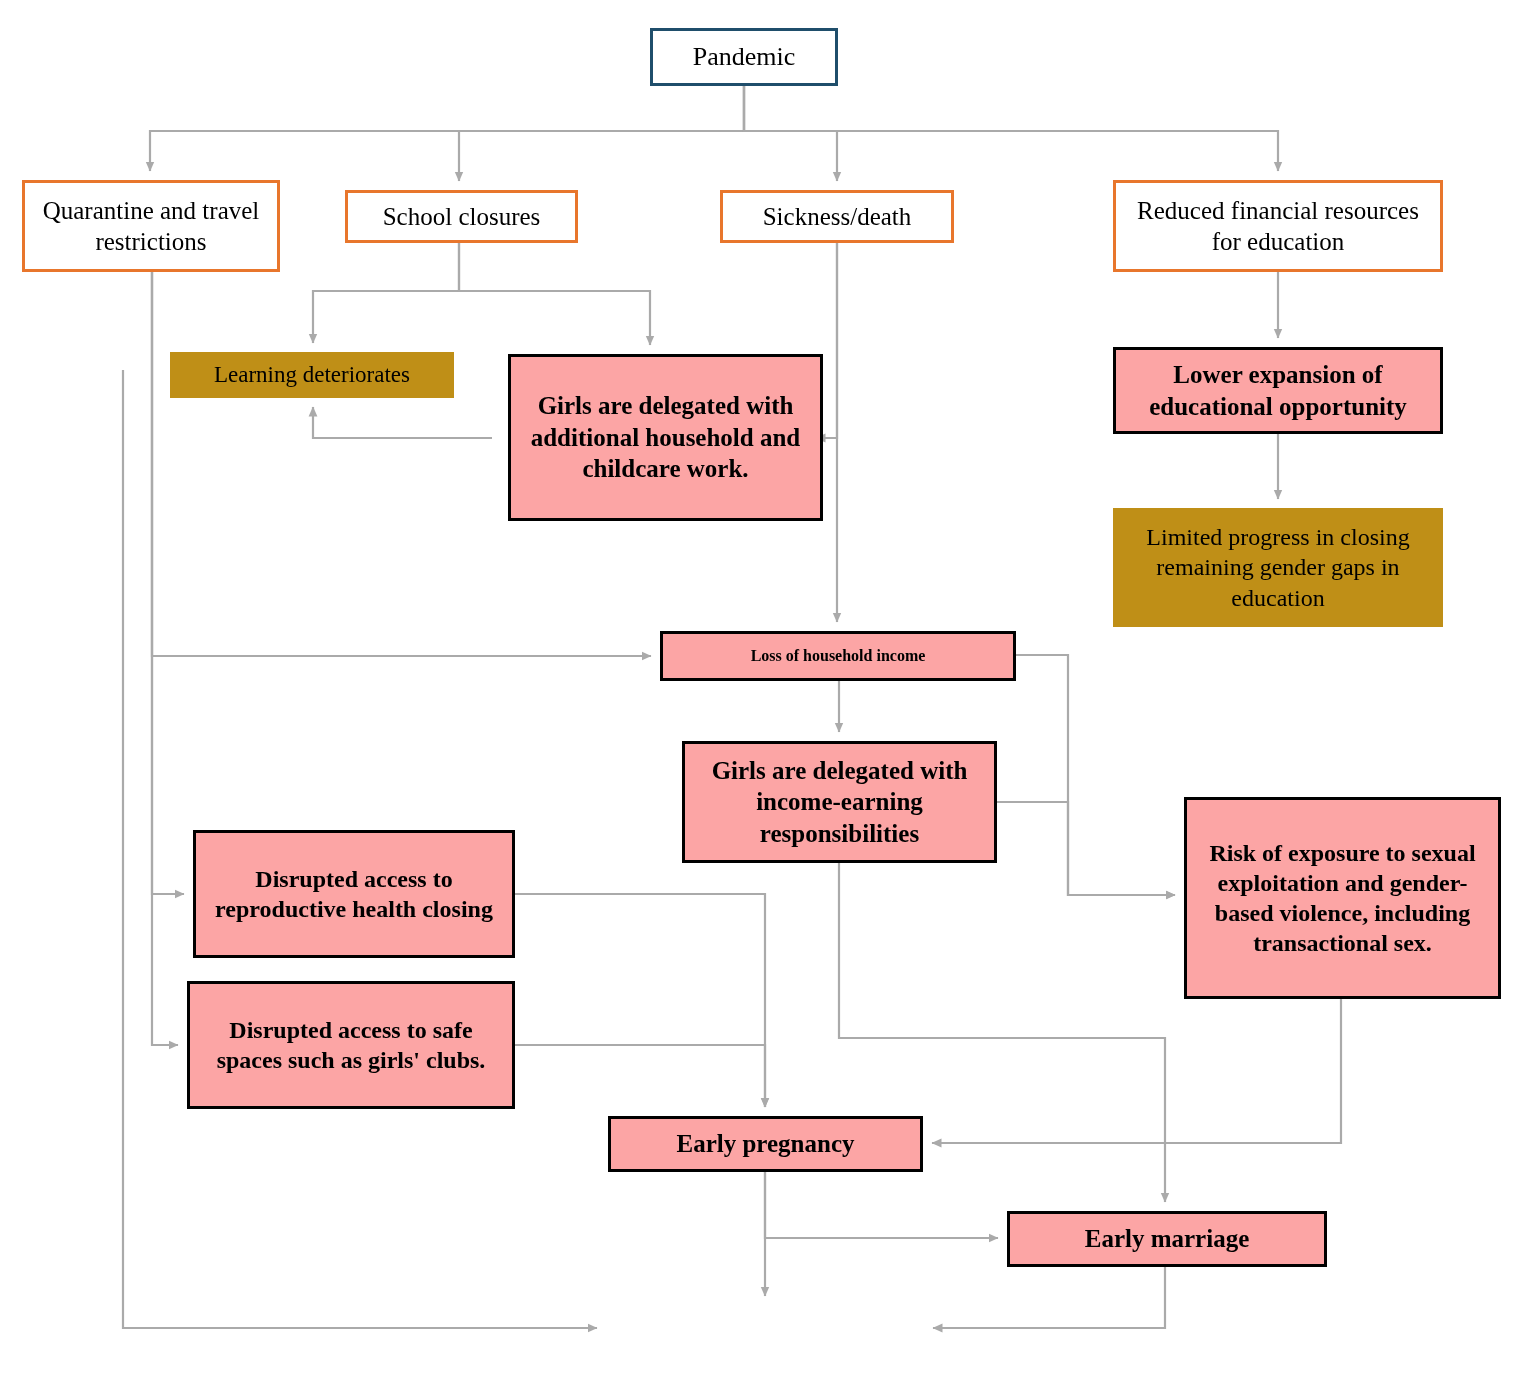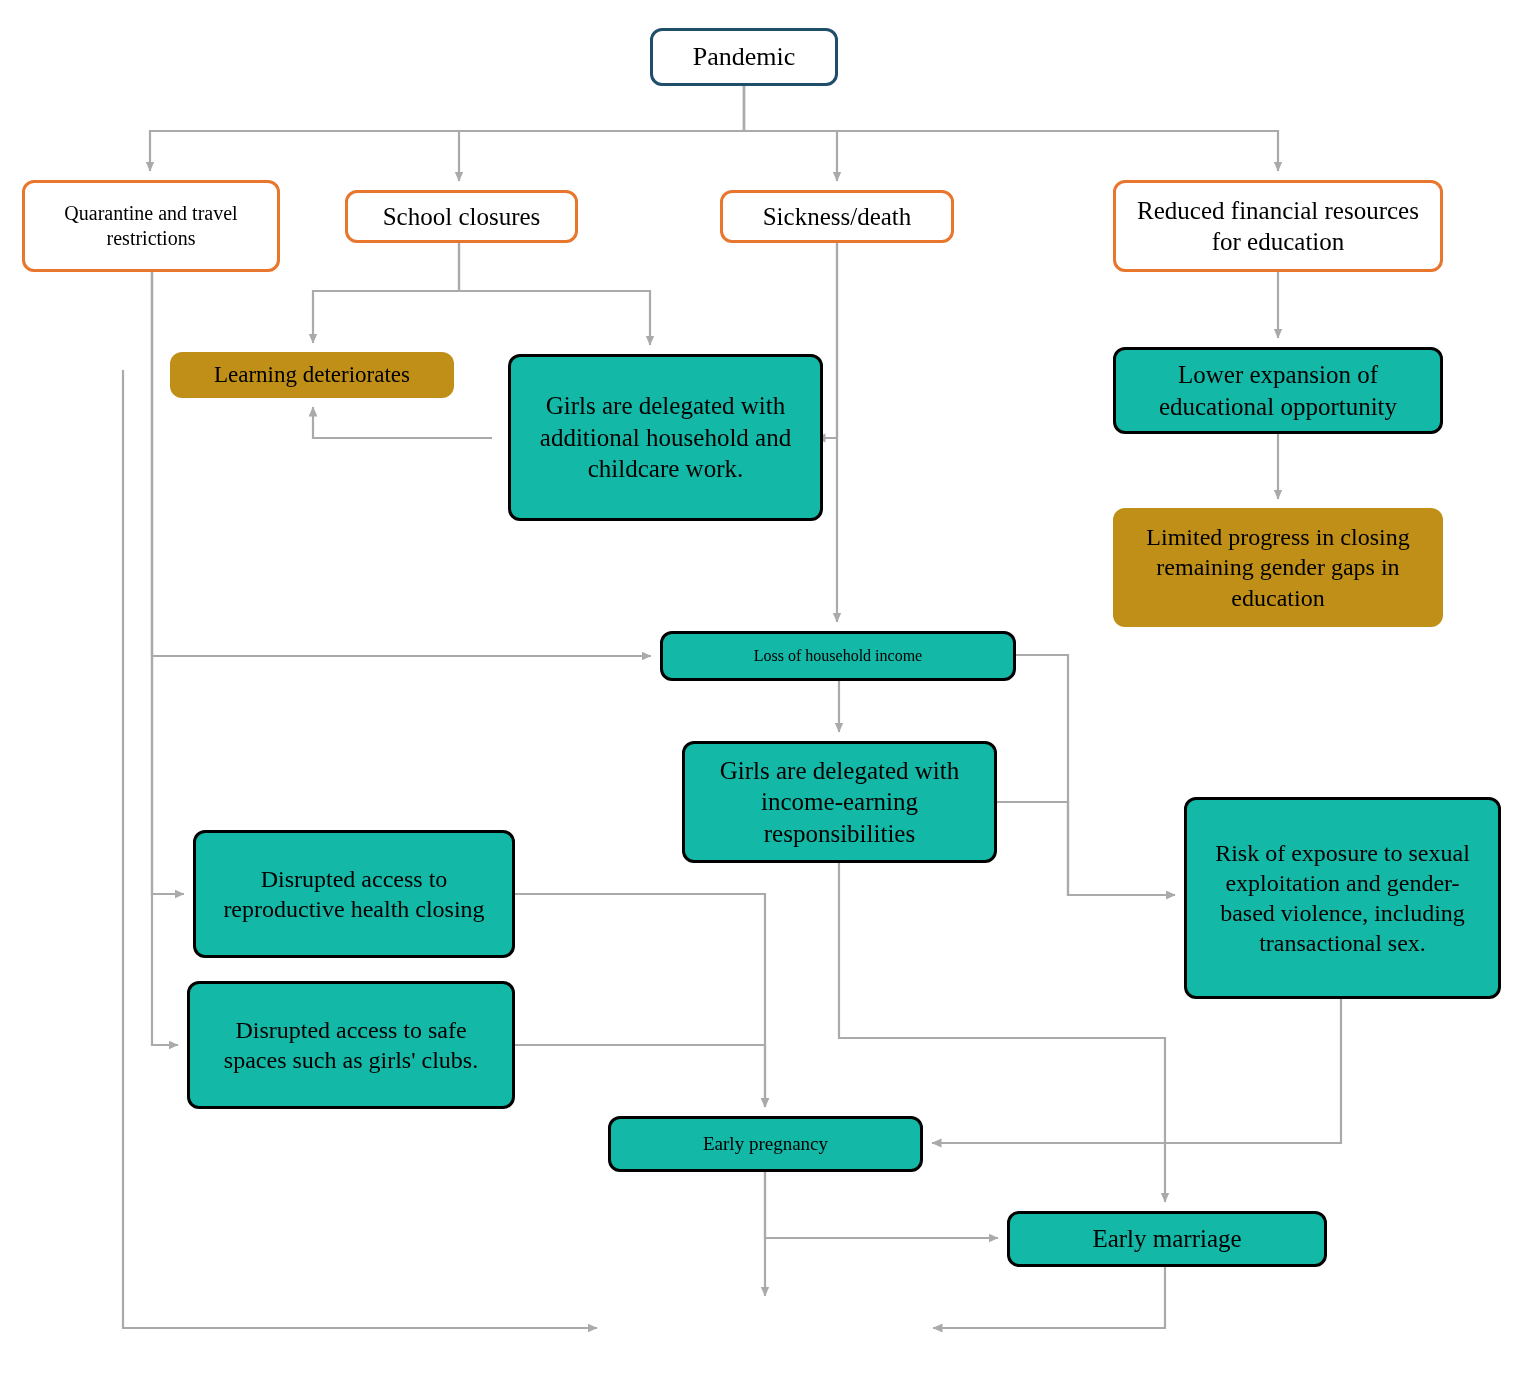--- a/index.html
+++ b/index.html
@@ -27,26 +27,25 @@
     position: absolute;
     box-sizing: border-box;
     display: flex;
     align-items: center;
     justify-content: center;
     text-align: center;
     color: #000000;
     line-height: 1.26;
     padding: 2px 16px;
     z-index: 2;
-    border-radius: 12px;
   }
   .node .lbl { display: block; width: 100%; }
   .n-navy  { border: 3px solid #1f4e6b; background: #ffffff; }
   .n-orange{ border: 3px solid #e8762c; background: #ffffff; }
-  .n-black { border: 3px solid #000000; background: #14b8a6; }
+  .n-black { border: 3px solid #000000; background: #fca5a5; font-weight: bold; }
   .n-gold  { border: 0;                 background: #bf8f17; }
 </style>
 </head>
 <body>
 
 <div id="canvas">
 
   <svg id="edges" viewBox="0 0 1530 1396" xmlns="http://www.w3.org/2000/svg">
     <defs>
       <marker id="ah" markerWidth="12" markerHeight="12" refX="9.5" refY="5" orient="auto" markerUnits="userSpaceOnUse">
@@ -89,21 +88,21 @@
       <path d="M765,1172 L765,1238 L998,1238"></path>
       <path d="M765,1172 L765,1296"></path>
       <path d="M1165,1267 L1165,1328 L933,1328"></path>
     </g>
   </svg>
 
   <div class="node n-navy" style="left:650px;top:28px;width:188px;height:58px;font-size:26px;">
     <span class="lbl">Pandemic</span>
   </div>
 
-  <div class="node n-orange" style="left:22px;top:180px;width:258px;height:92px;font-size:20px;align-items:center;">
+  <div class="node n-orange" style="left:22px;top:180px;width:258px;height:92px;font-size:25px;align-items:center;">
     <span class="lbl">Quarantine and travel restrictions</span>
   </div>
 
   <div class="node n-orange" style="left:345px;top:190px;width:233px;height:53px;font-size:25px;">
     <span class="lbl">School closures</span>
   </div>
 
   <div class="node n-orange" style="left:720px;top:190px;width:234px;height:53px;font-size:25px;">
     <span class="lbl">Sickness/death</span>
   </div>
@@ -141,21 +140,21 @@
   </div>
 
   <div class="node n-black" style="left:187px;top:981px;width:328px;height:128px;font-size:24px;">
     <span class="lbl">Disrupted access to safe spaces such as girls' clubs.</span>
   </div>
 
   <div class="node n-black" style="left:1184px;top:797px;width:317px;height:202px;font-size:24px;justify-content:flex-end;">
     <span class="lbl">Risk of exposure to sexual exploitation and gender-based violence, including transactional sex.</span>
   </div>
 
-  <div class="node n-black" style="left:608px;top:1116px;width:315px;height:56px;font-size:19px;">
+  <div class="node n-black" style="left:608px;top:1116px;width:315px;height:56px;font-size:25px;">
     <span class="lbl">Early pregnancy</span>
   </div>
 
   <div class="node n-black" style="left:1007px;top:1211px;width:320px;height:56px;font-size:25px;">
     <span class="lbl">Early marriage</span>
   </div>
 
 
 </div>
 

